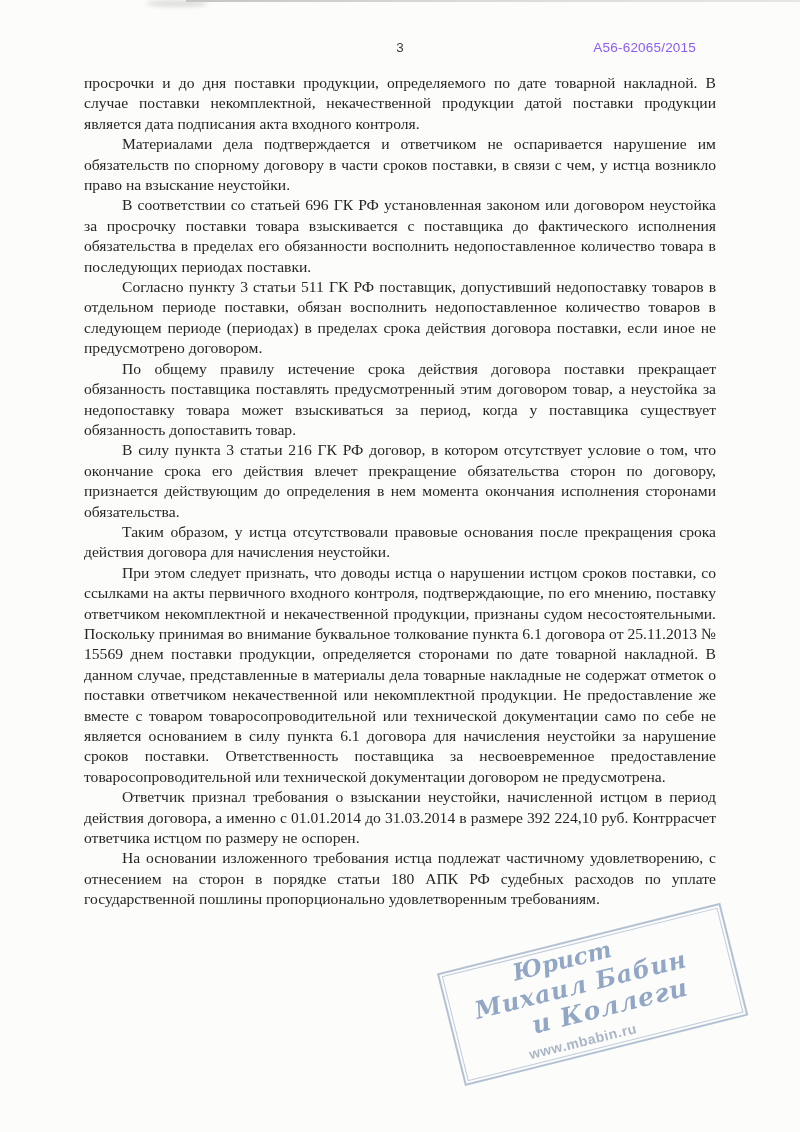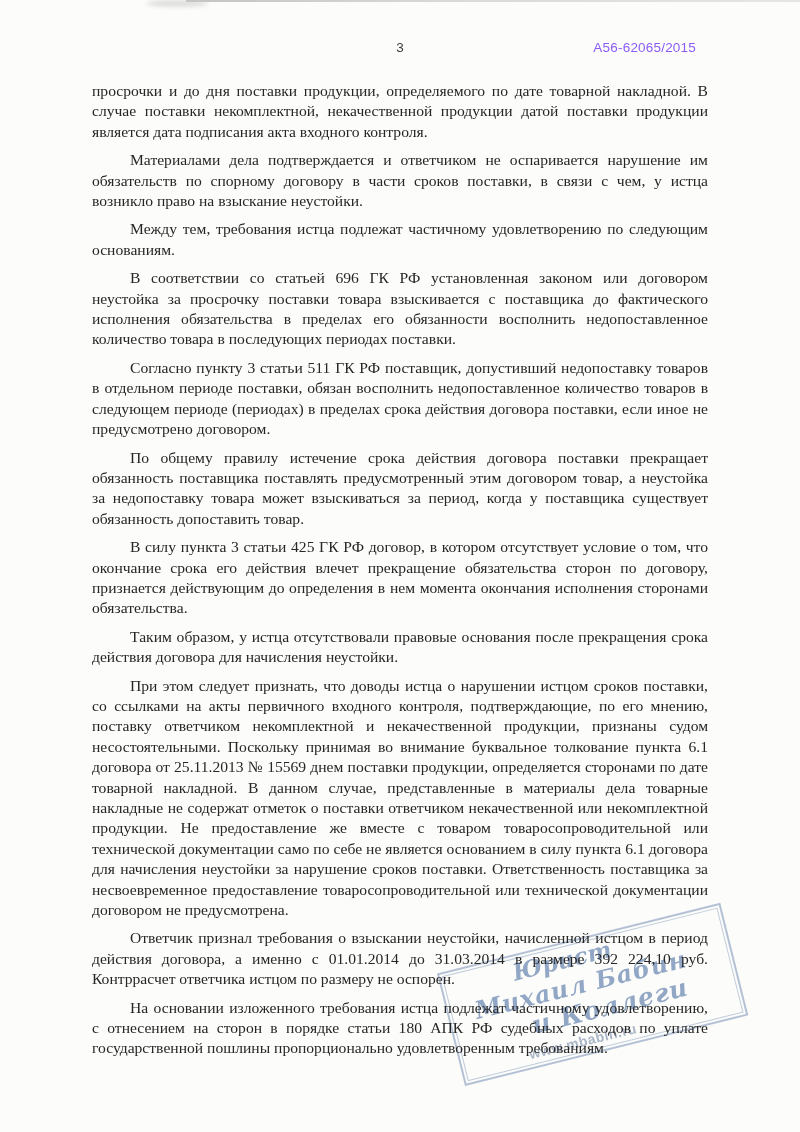--- a/index.html
+++ b/index.html
@@ -32,21 +32,21 @@
     position:absolute;top:40px;right:104px;
     font-family:"Liberation Sans",sans-serif;
     font-size:13.5px;color:#8b5cf6;letter-spacing:.2px;
   }
   .body-text{
     position:absolute;top:73px;left:84px;width:632px;
     font-size:15.6px;line-height:20.4px;
     text-align:justify;
     z-index:2;
   }
-  .body-text p{margin:8px;text-indent:38px;}
+  .body-text p{margin:0;text-indent:38px;}
   .body-text p.no-indent{text-indent:0;}
   
   .stamp{
     position:absolute;left:465px;top:970px;width:292px;height:116px;
     transform:rotate(-14deg);
     transform-origin:0 100%;
     z-index:1;opacity:.92;
     pointer-events:none;
   }
   .stamp-border-outer{position:absolute;inset:0;border:2px solid #aebdd2;}
@@ -76,25 +76,24 @@
 
   <div class="scan-top-line"></div>
   <div class="scan-smudge"></div>
 
   <div class="page-number">3</div>
   <div class="case-number">А56-62065/2015</div>
 
   <div class="body-text">
     <p class="no-indent">просрочки и до дня поставки продукции, определяемого по дате товарной накладной. В случае поставки некомплектной, некачественной продукции датой поставки продукции является дата подписания акта входного контроля.</p>
     <p>Материалами дела подтверждается и ответчиком не оспаривается нарушение им обязательств по спорному договору в части сроков поставки, в связи с чем, у истца возникло право на взыскание неустойки.</p>
-    <p>Между тем, требования истца подлежат частичному удовлетворению по следующим основаниям.</p>
     <p>В соответствии со статьей 696 ГК РФ установленная законом или договором неустойка за просрочку поставки товара взыскивается с поставщика до фактического исполнения обязательства в пределах его обязанности восполнить недопоставленное количество товара в последующих периодах поставки.</p>
     <p>Согласно пункту 3 статьи 511 ГК РФ поставщик, допустивший недопоставку товаров в отдельном периоде поставки, обязан восполнить недопоставленное количество товаров в следующем периоде (периодах) в пределах срока действия договора поставки, если иное не предусмотрено договором.</p>
     <p>По общему правилу истечение срока действия договора поставки прекращает обязанность поставщика поставлять предусмотренный этим договором товар, а неустойка за недопоставку товара может взыскиваться за период, когда у поставщика существует обязанность допоставить товар.</p>
-    <p>В силу пункта 3 статьи 425 ГК РФ договор, в котором отсутствует условие о том, что окончание срока его действия влечет прекращение обязательства сторон по договору, признается действующим до определения в нем момента окончания исполнения сторонами обязательства.</p>
+    <p>В силу пункта 3 статьи 216 ГК РФ договор, в котором отсутствует условие о том, что окончание срока его действия влечет прекращение обязательства сторон по договору, признается действующим до определения в нем момента окончания исполнения сторонами обязательства.</p>
     <p>Таким образом, у истца отсутствовали правовые основания после прекращения срока действия договора для начисления неустойки.</p>
     <p>При этом следует признать, что доводы истца о нарушении истцом сроков поставки, со ссылками на акты первичного входного контроля, подтверждающие, по его мнению, поставку ответчиком некомплектной и некачественной продукции, признаны судом несостоятельными. Поскольку принимая во внимание буквальное толкование пункта 6.1 договора от 25.11.2013 № 15569 днем поставки продукции, определяется сторонами по дате товарной накладной. В данном случае, представленные в материалы дела товарные накладные не содержат отметок о поставки ответчиком некачественной или некомплектной продукции. Не предоставление же вместе с товаром товаросопроводительной или технической документации само по себе не является основанием в силу пункта 6.1 договора для начисления неустойки за нарушение сроков поставки. Ответственность поставщика за несвоевременное предоставление товаросопроводительной или технической документации договором не предусмотрена.</p>
     <p>Ответчик признал требования о взыскании неустойки, начисленной истцом в период действия договора, а именно с 01.01.2014 до 31.03.2014 в размере 392 224,10 руб. Контррасчет ответчика истцом по размеру не оспорен.</p>
     <p>На основании изложенного требования истца подлежат частичному удовлетворению, с отнесением на сторон в порядке статьи 180 АПК РФ судебных расходов по уплате государственной пошлины пропорционально удовлетворенным требованиям.</p>
   </div>
 
   <div class="stamp">
     <div class="stamp-border-outer"></div>
     <div class="stamp-border-inner"></div>
     <span class="stamp-text stamp-line1">Юрист</span>

